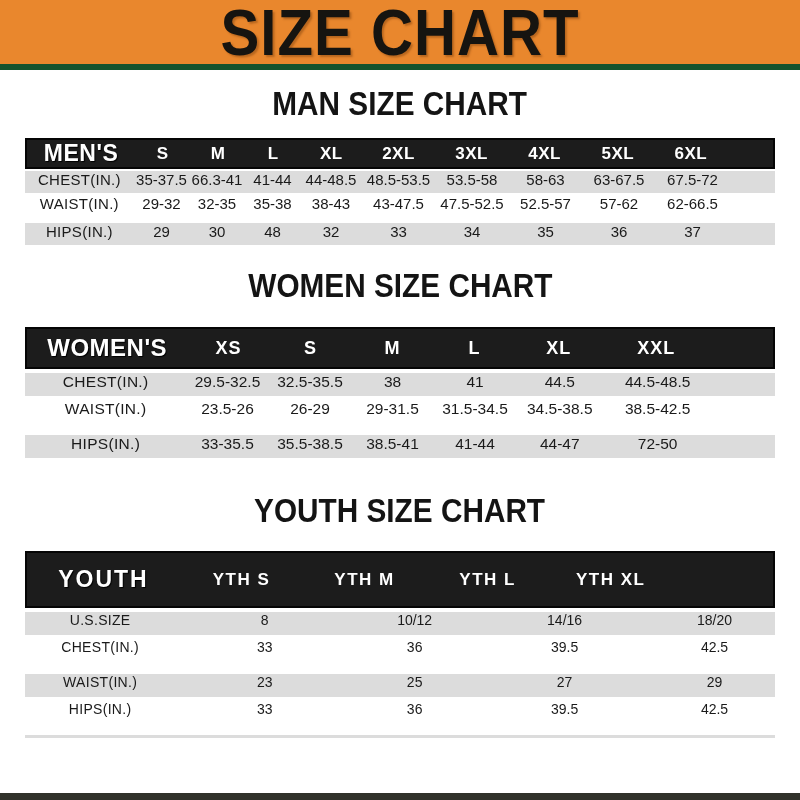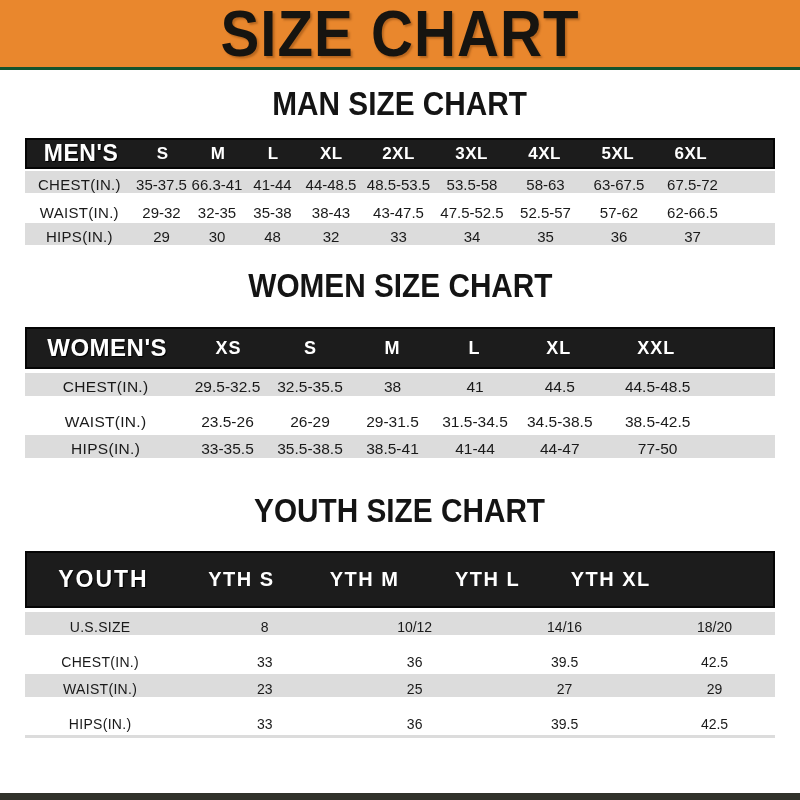--- a/index.html
+++ b/index.html
@@ -1,21 +1,21 @@
 <!DOCTYPE html>
 <html><head>
 <meta charset="utf-8">
 <style>
   * { margin:0; padding:0; box-sizing:border-box; }
   html,body { background:#ffffff; }
   body { font-family:"Liberation Sans", sans-serif; width:800px; height:800px; overflow:hidden; }
   .page { width:800px; height:800px; display:flex; flex-direction:column; background:#fff; position:relative; }
 
   
-  .banner { height:70px; background:#E9872D; border-bottom:3px solid #14532d; display:flex; align-items:center; justify-content:center; flex:0 0 auto; }
+  .banner { height:70px; background:#E9872D; border-bottom:6px solid #14532d; display:flex; align-items:center; justify-content:center; flex:0 0 auto; }
   .banner-title { font-size:60px; font-weight:bold; color:#161410; letter-spacing:1px; display:inline-block; transform:scale(0.97,1.08); text-shadow:2px 2px 2px rgba(90,40,0,0.35); white-space:nowrap; }
 
   
   .sec-heading { text-align:center; flex:0 0 auto; }
   .sec-heading .txt { display:inline-block; font-size:31px; font-weight:bold; color:#141414; letter-spacing:0px; transform:scale(0.96,1.1); white-space:nowrap; }
   .h-man   { margin-top:16px; }
   .h-women { margin-top:21px; }
   .h-youth { margin-top:31px; }
 
   
@@ -28,23 +28,23 @@
   .bar-men   { height:31px; }
   .bar-women { height:42px; }
   .bar-youth { height:57px; }
   .bar-label { font-weight:bold; letter-spacing:0.5px; text-align:center; text-shadow:1px 1px 1px #000; white-space:nowrap; }
   .bar-men .bar-label   { font-size:23px; }
   .bar-women .bar-label { font-size:24px; }
   .bar-youth .bar-label { font-size:23px; letter-spacing:2px; }
   .col-head { text-align:center; font-weight:bold; white-space:nowrap; }
   .bar-men .col-head   { font-size:17px; letter-spacing:0.5px; }
   .bar-women .col-head { font-size:18px; letter-spacing:1px; }
-  .bar-youth .col-head { font-size:20px; letter-spacing:1.5px; }
-
-  .row { display:flex; align-items:flex-end; color:#1a1a1a; }
+  .bar-youth .col-head { font-size:17px; letter-spacing:1.5px; }
+
+  .row { display:flex; align-items:flex-start; color:#1a1a1a; }
   .row-men   { height:26px; font-size:15px; }
   .row-women { height:31px; font-size:15.5px; }
   .row-youth { height:31px; font-size:14px;gap:29px; }
   .row.gray  { background:#DCDCDC; }
   .row-women.gray, .row-youth.gray { border-top:4px solid #fff; border-bottom:4px solid #fff; }
   .row-men.gray { border-top:2px solid #fff; border-bottom:2px solid #fff; }
   .row-label { text-align:center; letter-spacing:0.3px; white-space:nowrap; }
   .cell { text-align:center; white-space:nowrap; }
 
   
@@ -165,21 +165,21 @@
       <span class="cell wom-b">34.5-38.5</span>
       <span class="cell wom-c">38.5-42.5</span>
     </div>
     <div class="row row-women gray">
       <span class="row-label wom-lab">HIPS(IN.)</span>
       <span class="cell wom-a">33-35.5</span>
       <span class="cell wom-a">35.5-38.5</span>
       <span class="cell wom-a">38.5-41</span>
       <span class="cell wom-a">41-44</span>
       <span class="cell wom-b">44-47</span>
-      <span class="cell wom-c">77-50</span>
+      <span class="cell wom-c">72-50</span>
     </div>
   </div>
 
   <div class="sec-heading h-youth">
     <span class="txt">YOUTH SIZE CHART</span>
   </div>
 
   <div class="size-table m-youth">
     <div class="bar bar-youth">
       <span class="bar-label yth-lab">YOUTH</span>

